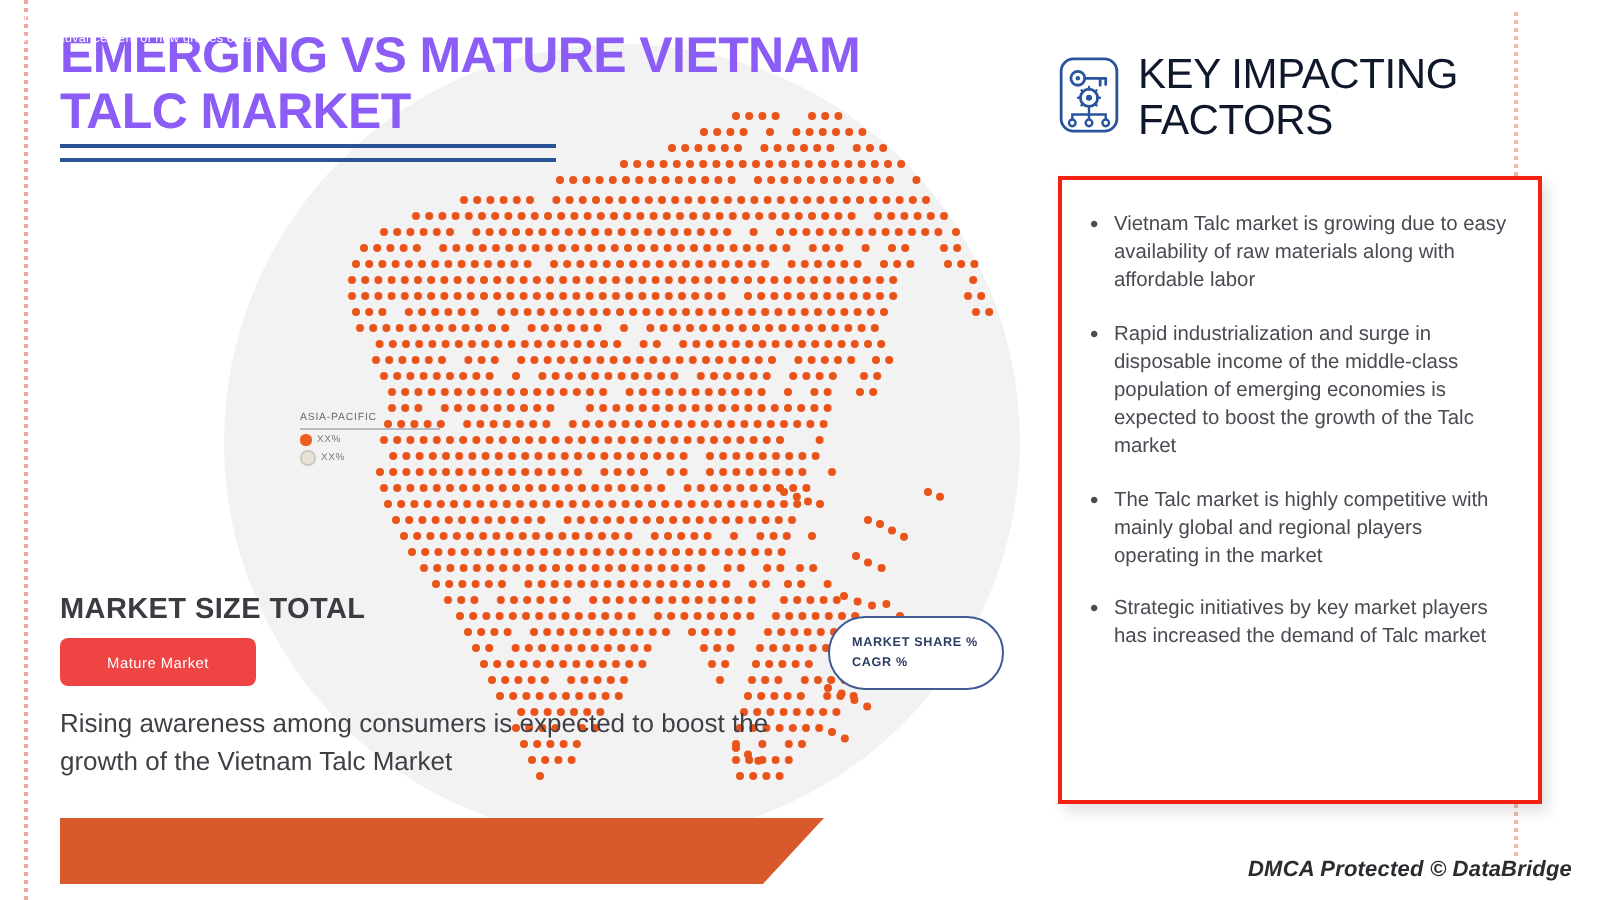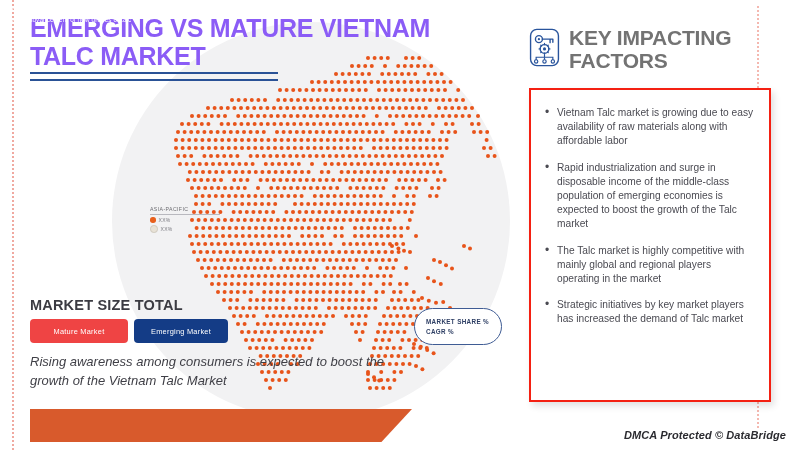--- a/index.html
+++ b/index.html
@@ -77,40 +77,40 @@
   .chip{
     height:24px;border-radius:4px;color:#fff;font-size:7.4px;
     display:flex;align-items:center;justify-content:center;
     letter-spacing:.25px;
   }
   .chip-mature{width:98px;background:#ef4444;}
   .chip-emerging{width:94px;background:#143c86;}
 
   .blurb{
     position:absolute;left:30px;top:352px;width:380px;
-    font-size:13px;line-height:19px;color:#3f3f46;font-style:italic;
+    font-size:13px;line-height:19px;color:#3f3f46;
   }
 
   
   .banner{
     position:absolute;left:30px;top:409px;width:382px;height:33px;
     background:#d85a2c;
     clip-path:polygon(0 0, 100% 0, 92% 100%, 0 100%);
   }
   .banner-text{
     position:absolute;left:8px;top:5px;width:330px;
     color:#fff;font-size:6.3px;line-height:9.6px;letter-spacing:.15px;
   }
 
   
   .right{position:absolute;left:515px;top:0;width:285px;height:450px;}
   .kif-head{position:absolute;left:14px;top:26px;display:flex;align-items:flex-start;gap:9px;}
   .kif-icon{width:31px;height:39px;flex:none;margin-top:2px;}
   .kif-title{
-    color:#737373;font-size:21px;line-height:23px;font-weight:bold;
+    color:#0f172a;font-size:21px;line-height:23px;font-weight:normal;
     letter-spacing:-0.2px;width:200px;text-transform:uppercase;
   }
 
   .factor-card{
     position:absolute;left:14px;top:88px;width:242px;height:314px;
     background:#fff;border:2.4px solid #f42012;box-sizing:border-box;
     box-shadow:3px 4px 7px rgba(0,0,0,.12);
   }
   .factor-list{margin:0;padding:16px 14px 0 26px;list-style:none;}
   .factor-list li{
@@ -1357,21 +1357,20 @@
 
     <div class="badge">
       <span>MARKET SHARE %</span>
       <span>CAGR %</span>
     </div>
 
     <div class="mst-title">MARKET SIZE TOTAL</div>
 
     <div class="chips">
       <div class="chip chip-mature">Mature Market</div>
-      <div class="chip chip-emerging">Emerging Market</div>
     </div>
 
     <div class="blurb">Rising awareness among consumers is expected to boost the growth of the Vietnam Talc Market</div>
 
     <div class="banner"></div>
     <div class="banner-text">The export of Talc is increasing in Indonesia at a rapid pace due to rising research and advancement activities for the advancement of new grades of talc</div>
   </div>
 
   <div class="right">
 

